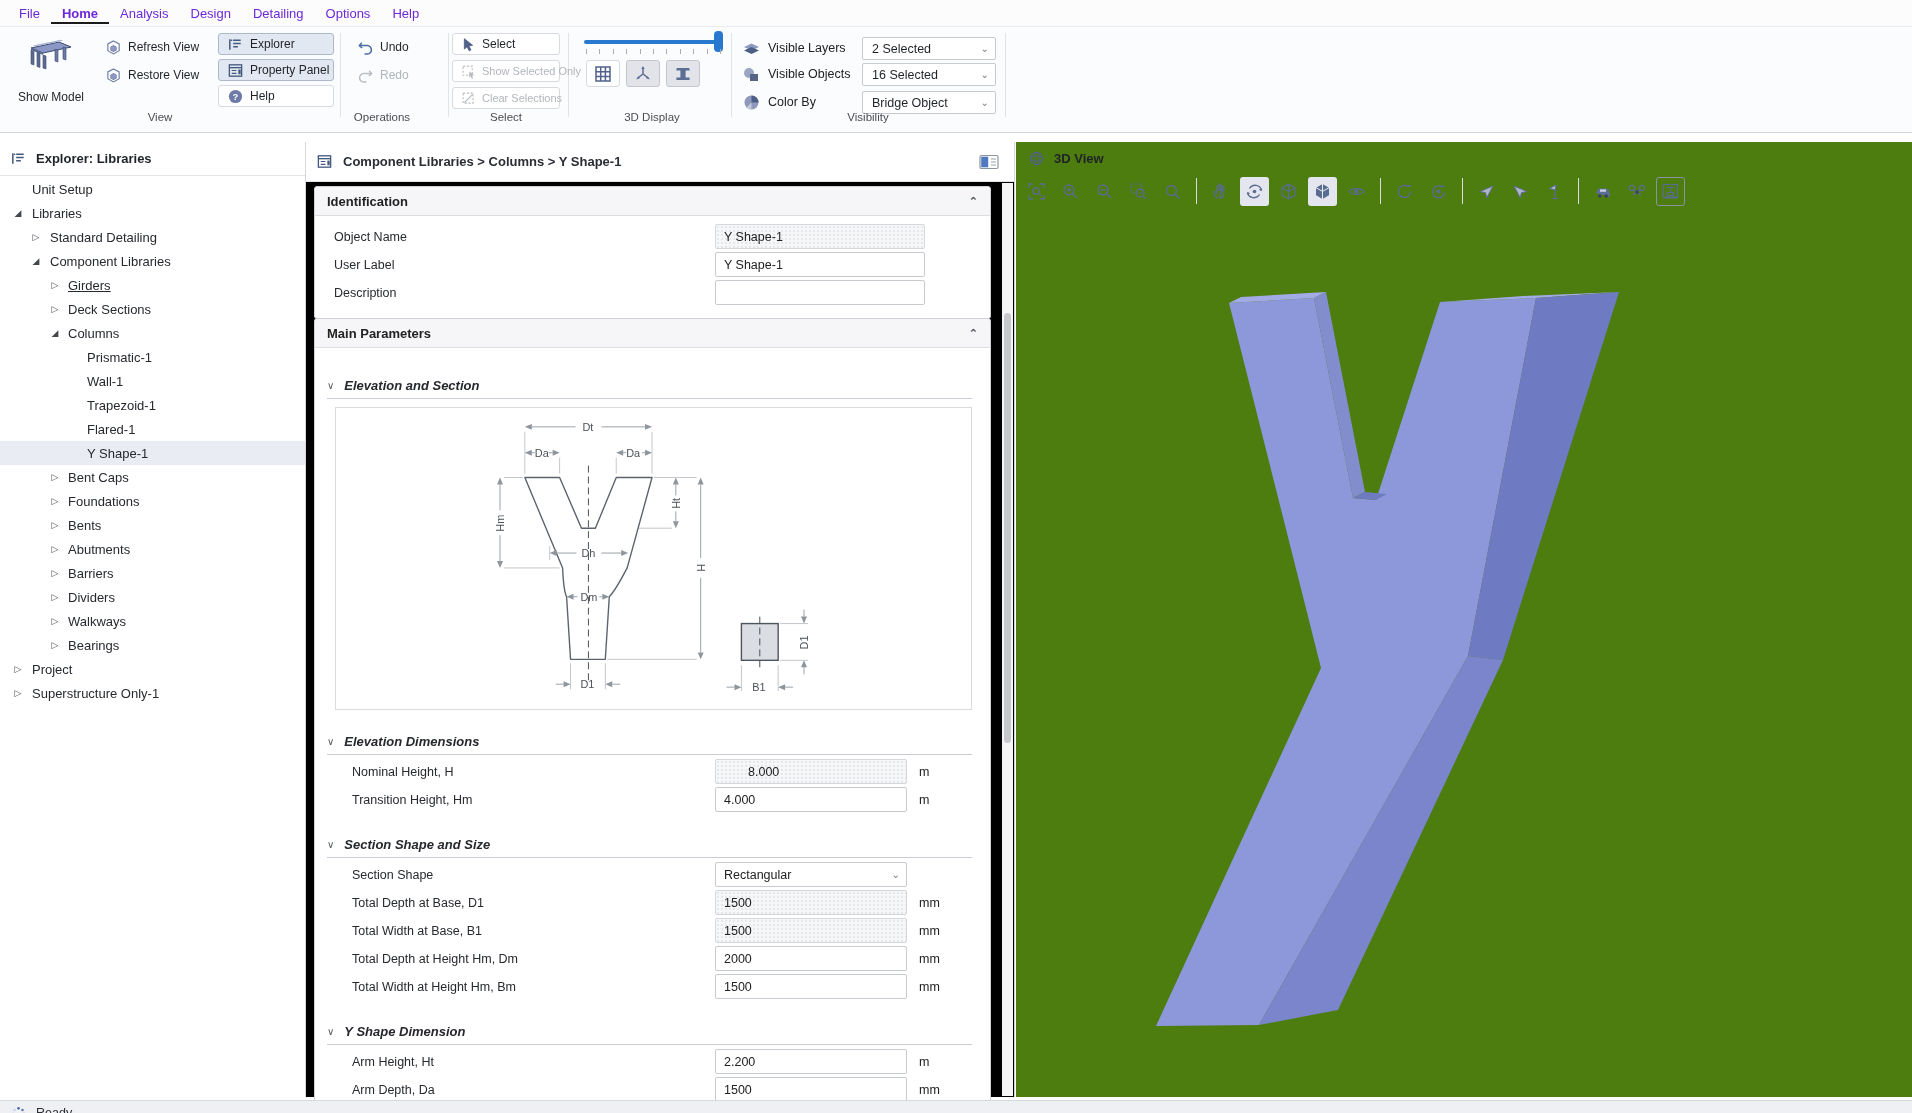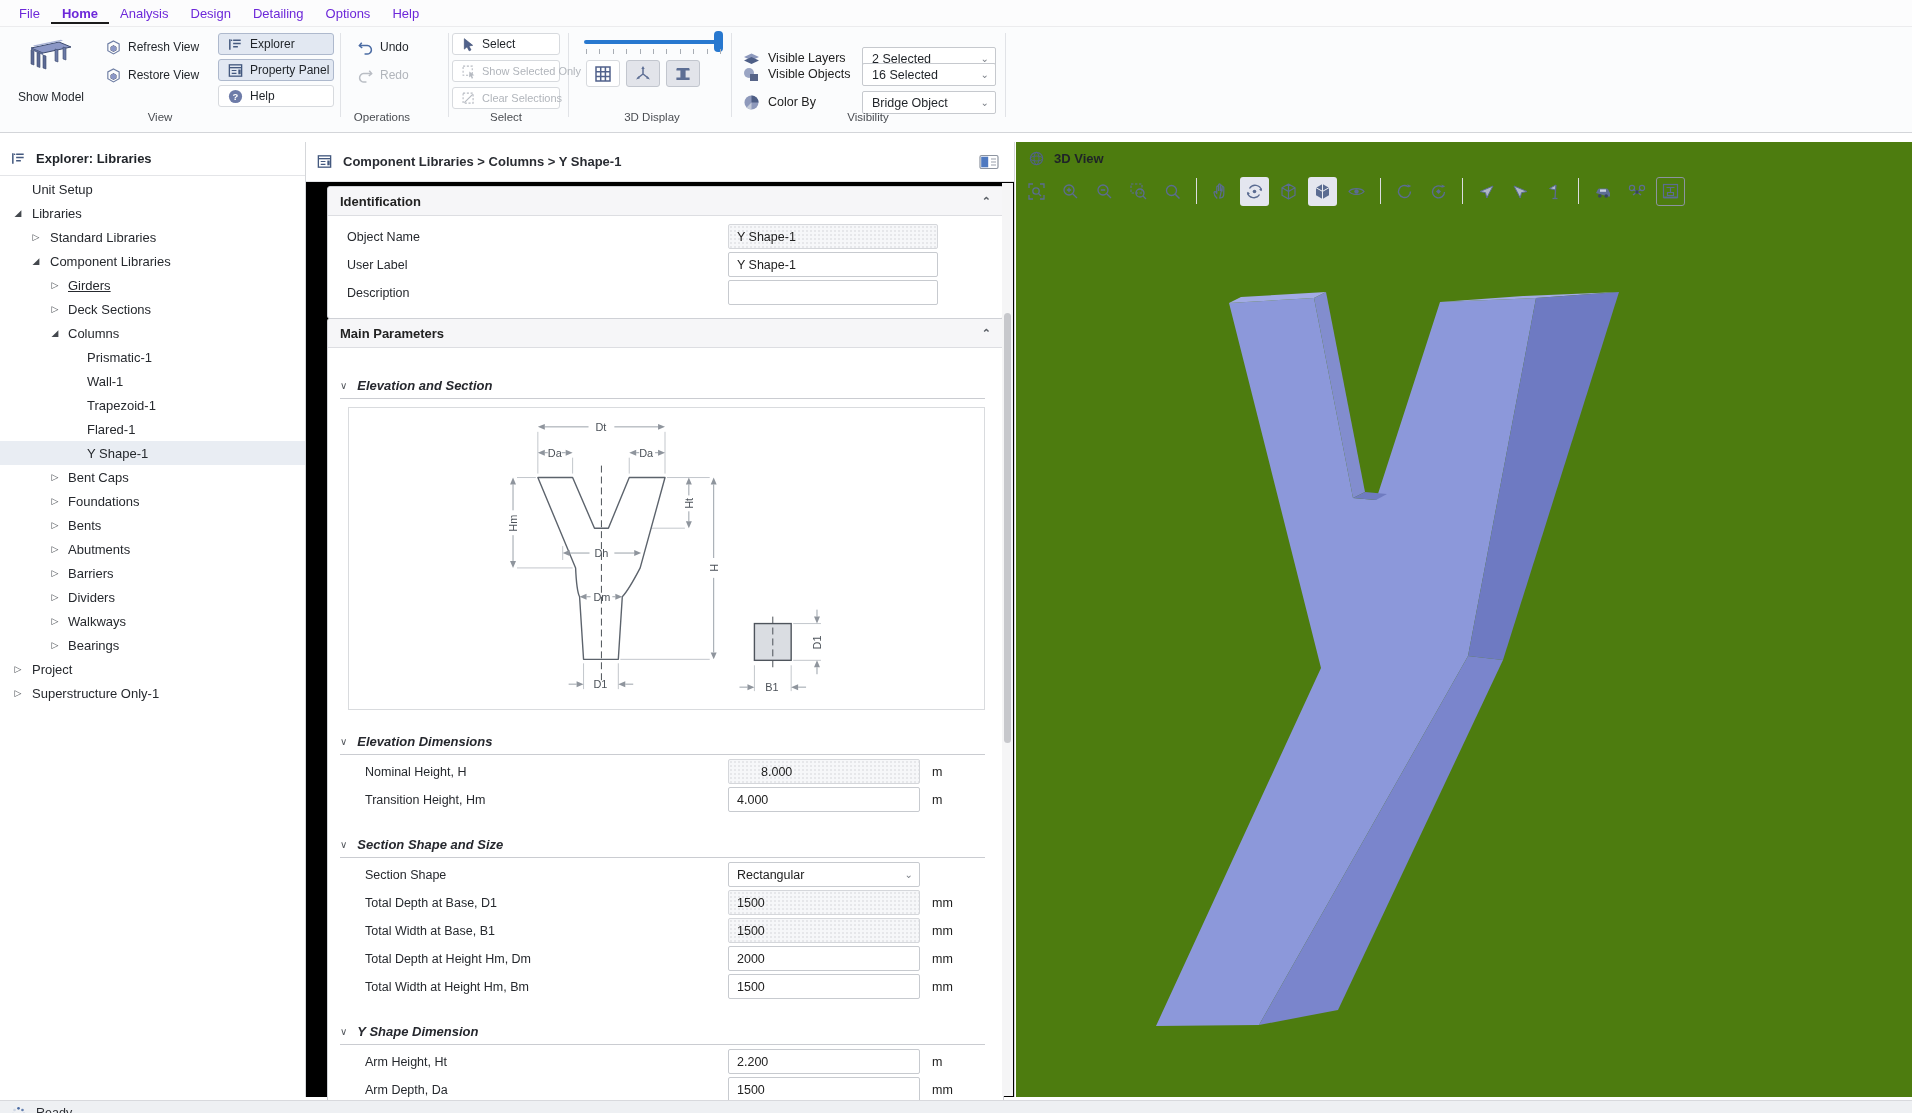--- a/index.html
+++ b/index.html
@@ -36,21 +36,21 @@
   #main{left:0;top:142px;width:1777px;height:955px;}
   #explorer-panel{left:0;top:0;width:306px;height:955px;background:#fff;border-right:1px solid #d5d7da;box-sizing:border-box;}
   #explorer-header{position:absolute;left:0;top:0;width:100%;height:34px;display:flex;align-items:center;gap:9px;padding-left:10px;border-bottom:1px solid #e4e5e8;box-sizing:border-box;font-weight:bold;font-size:13px;}
   .titem{position:absolute;left:0;width:305px;height:24px;display:flex;align-items:center;font-size:13px;color:#26292e;cursor:default;}
   .titem.selected{background:#e9edf3;}
   .tarrow{position:absolute;font-size:9px;color:#44484e;width:12px;text-align:center;}
 
   #props-panel{left:306px;top:0;width:709px;height:955px;background:#000000;border-right:1px solid #d5d7da;box-sizing:border-box;}
   #breadcrumb-bar{position:absolute;left:0;top:0;width:100%;height:40px;background:#fff;border-bottom:1px solid #e2e3e6;display:flex;align-items:center;gap:10px;padding:0 14px 0 10px;box-sizing:border-box;}
   #breadcrumb-text{font-weight:600;font-size:13px;color:#2a2d33;flex:1;}
-  .card{position:absolute;left:8px;width:677px;background:#fff;border:1px solid #cfd1d6;border-radius:3px;box-sizing:border-box;margin-left:13px;}
+  .card{position:absolute;left:8px;width:677px;background:#fff;border:1px solid #cfd1d6;border-radius:3px;box-sizing:border-box;}
   .card-h{height:28px;background:#f6f6f8;border-bottom:1px solid #dddee2;border-radius:3px 3px 0 0;display:flex;align-items:center;justify-content:space-between;padding:0 12px;font-weight:bold;font-size:13px;color:#222;}
   .chev{color:#5a5f66;font-size:11px;}
   .card-b{position:relative;padding:6px 0 12px;}
   .frow{position:relative;height:26px;margin-top:2px;}
   .frow .flabel{position:absolute;left:19px;top:6px;font-size:12.5px;color:#26292e;}
   .mp .frow .flabel{left:37px;}
   .fctl{position:absolute;left:400px;top:0;height:25px;border:1px solid #c7cacf;border-radius:2px;background:#fff;font-size:12.5px;display:flex;align-items:center;padding:0 8px;box-sizing:border-box;color:#222;}
   .fctl.ro{background-color:#f6f7f9;background-image:radial-gradient(#e6e7ea 0.8px,transparent 0.8px);background-size:4px 4px;border-color:#d5d7db;}
   .fselect{justify-content:space-between;padding-right:6px;}
   .funit{position:absolute;left:604px;top:6px;font-size:12.5px;color:#222;}
@@ -248,21 +248,21 @@
     <div class="tgl3d toggled" style="left:666px;top:33px">
         <span class="ic">
           <svg width="20" height="20" viewBox="0 0 20 20">
             <path d="M4,4.5h12 M4,4.5v1.5h12V4.5 M8,6h4v8H8Z M4,15.5h12v-1.5H4Z" stroke="#5d6e94" stroke-width="1.2" fill="#5d6e94"></path>
           </svg>
         </span>
       </div>
     <div class="rgroup-label" style="left:597px;width:110px">3D Display</div>
 
     <div id="visibility-rows">
-        <div class="ritem" style="left: 742px; top: 20px; width: 255px;">
+        <div class="ritem" style="left: 742px; top: 10px; width: 255px;">
           <span>
             <svg width="19" height="19" viewBox="0 0 19 19">
               <path d="M2,8 9.5,4.5 17,8 9.5,11.5Z" fill="#8d99bd"></path>
               <path d="M2,11.5 9.5,8 17,11.5 9.5,15Z" fill="#4e5f87"></path>
             </svg>
           </span>
           <span class="vrow-label">Visible Layers</span>
           <div class="vselect" style="left: 120px; top: 0px;">
             <span>2 Selected</span>
             <span style="color: rgb(122, 127, 135); font-size: 10px;">⌄</span>
@@ -315,21 +315,21 @@
       <div id="tree">
           <div class="titem" style="top: 35px;">
             <span style="position: absolute; left: 32px;">Unit Setup</span>
           </div>
           <div class="titem" style="top: 59px;">
             <span class="tarrow" style="left: 12px;">◢</span>
             <span style="position: absolute; left: 32px;">Libraries</span>
           </div>
           <div class="titem" style="top: 83px;">
             <span class="tarrow" style="left: 30px;">▷</span>
-            <span style="position: absolute; left: 50px;">Standard Libraries</span>
+            <span style="position: absolute; left: 50px;">Standard Detailing</span>
           </div>
           <div class="titem" style="top: 107px;">
             <span class="tarrow" style="left: 30px;">◢</span>
             <span style="position: absolute; left: 50px;">Component Libraries</span>
           </div>
           <div class="titem" style="top: 131px;">
             <span class="tarrow" style="left: 49px;">▷</span>
             <span style="position: absolute; left: 68px; text-decoration: underline;">Girders</span>
           </div>
           <div class="titem" style="top: 155px;">

